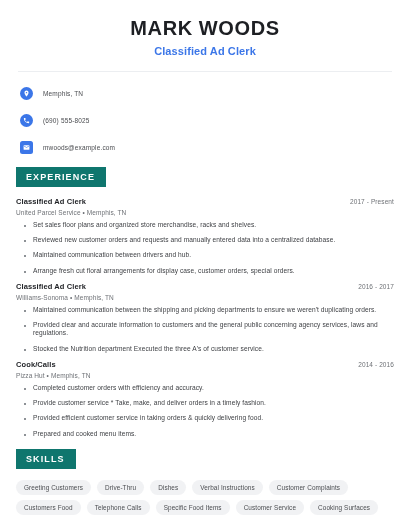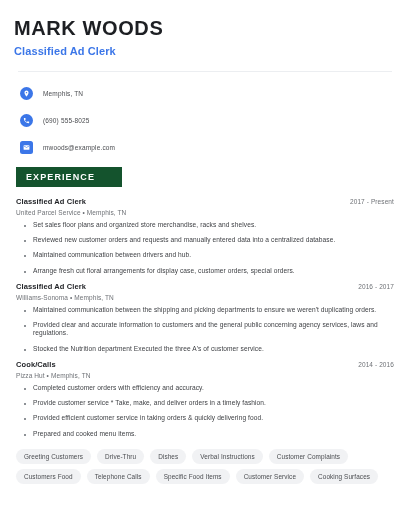--- a/index.html
+++ b/index.html
@@ -17,21 +17,21 @@
   .page {
     width: 410px;
     height: 530px;
     box-sizing: border-box;
     padding: 0 14px;
     position: relative;
   }
 
   
   .header {
-    text-align: left;
+    text-align: center;
     padding-top: 16px;
   }
   .full-name {
     font-size: 20px;
     font-weight: bold;
     letter-spacing: 0.6px;
     color: #1d1f23;
     line-height: 1.2;
   }
   .job-title {
@@ -74,26 +74,26 @@
   .contact-text {
     font-size: 6.5px;
     color: #4a4c50;
     letter-spacing: 0.15px;
   }
 
   
   .section { margin-top: 10px; }
   .section-badge {
     display: inline-block;
-    background: #14532d;
+    background: #0f766e;
     color: #ffffff;
     font-size: 9px;
     font-weight: bold;
     letter-spacing: 1.1px;
-    padding: 5px 27px 5px 10px;
+    padding: 5px 11px 5px 10px;
     margin-left: 2px;
   }
 
   
   .exp-list { margin-top: 10px; padding: 0 2px; }
   .exp-item { margin-bottom: 7px; }
   .exp-head {
     display: flex;
     justify-content: space-between;
     align-items: baseline;
@@ -266,20 +266,21 @@
             <div class="bullet">
               <span class="bdot"></span>
               <span class="btext">Prepared and cooked menu items.</span>
             </div>
           </div>
         </div>
       </div>
   </div>
 
   <div class="section">
+    <div class="section-badge">SKILLS</div>
     <div class="skills-wrap">
         <span class="skill-chip">Greeting Customers</span>
         <span class="skill-chip">Drive-Thru</span>
         <span class="skill-chip">Dishes</span>
         <span class="skill-chip">Verbal Instructions</span>
         <span class="skill-chip">Customer Complaints</span>
         <span class="skill-chip">Customers Food</span>
         <span class="skill-chip">Telephone Calls</span>
         <span class="skill-chip">Specific Food Items</span>
         <span class="skill-chip">Customer Service</span>

